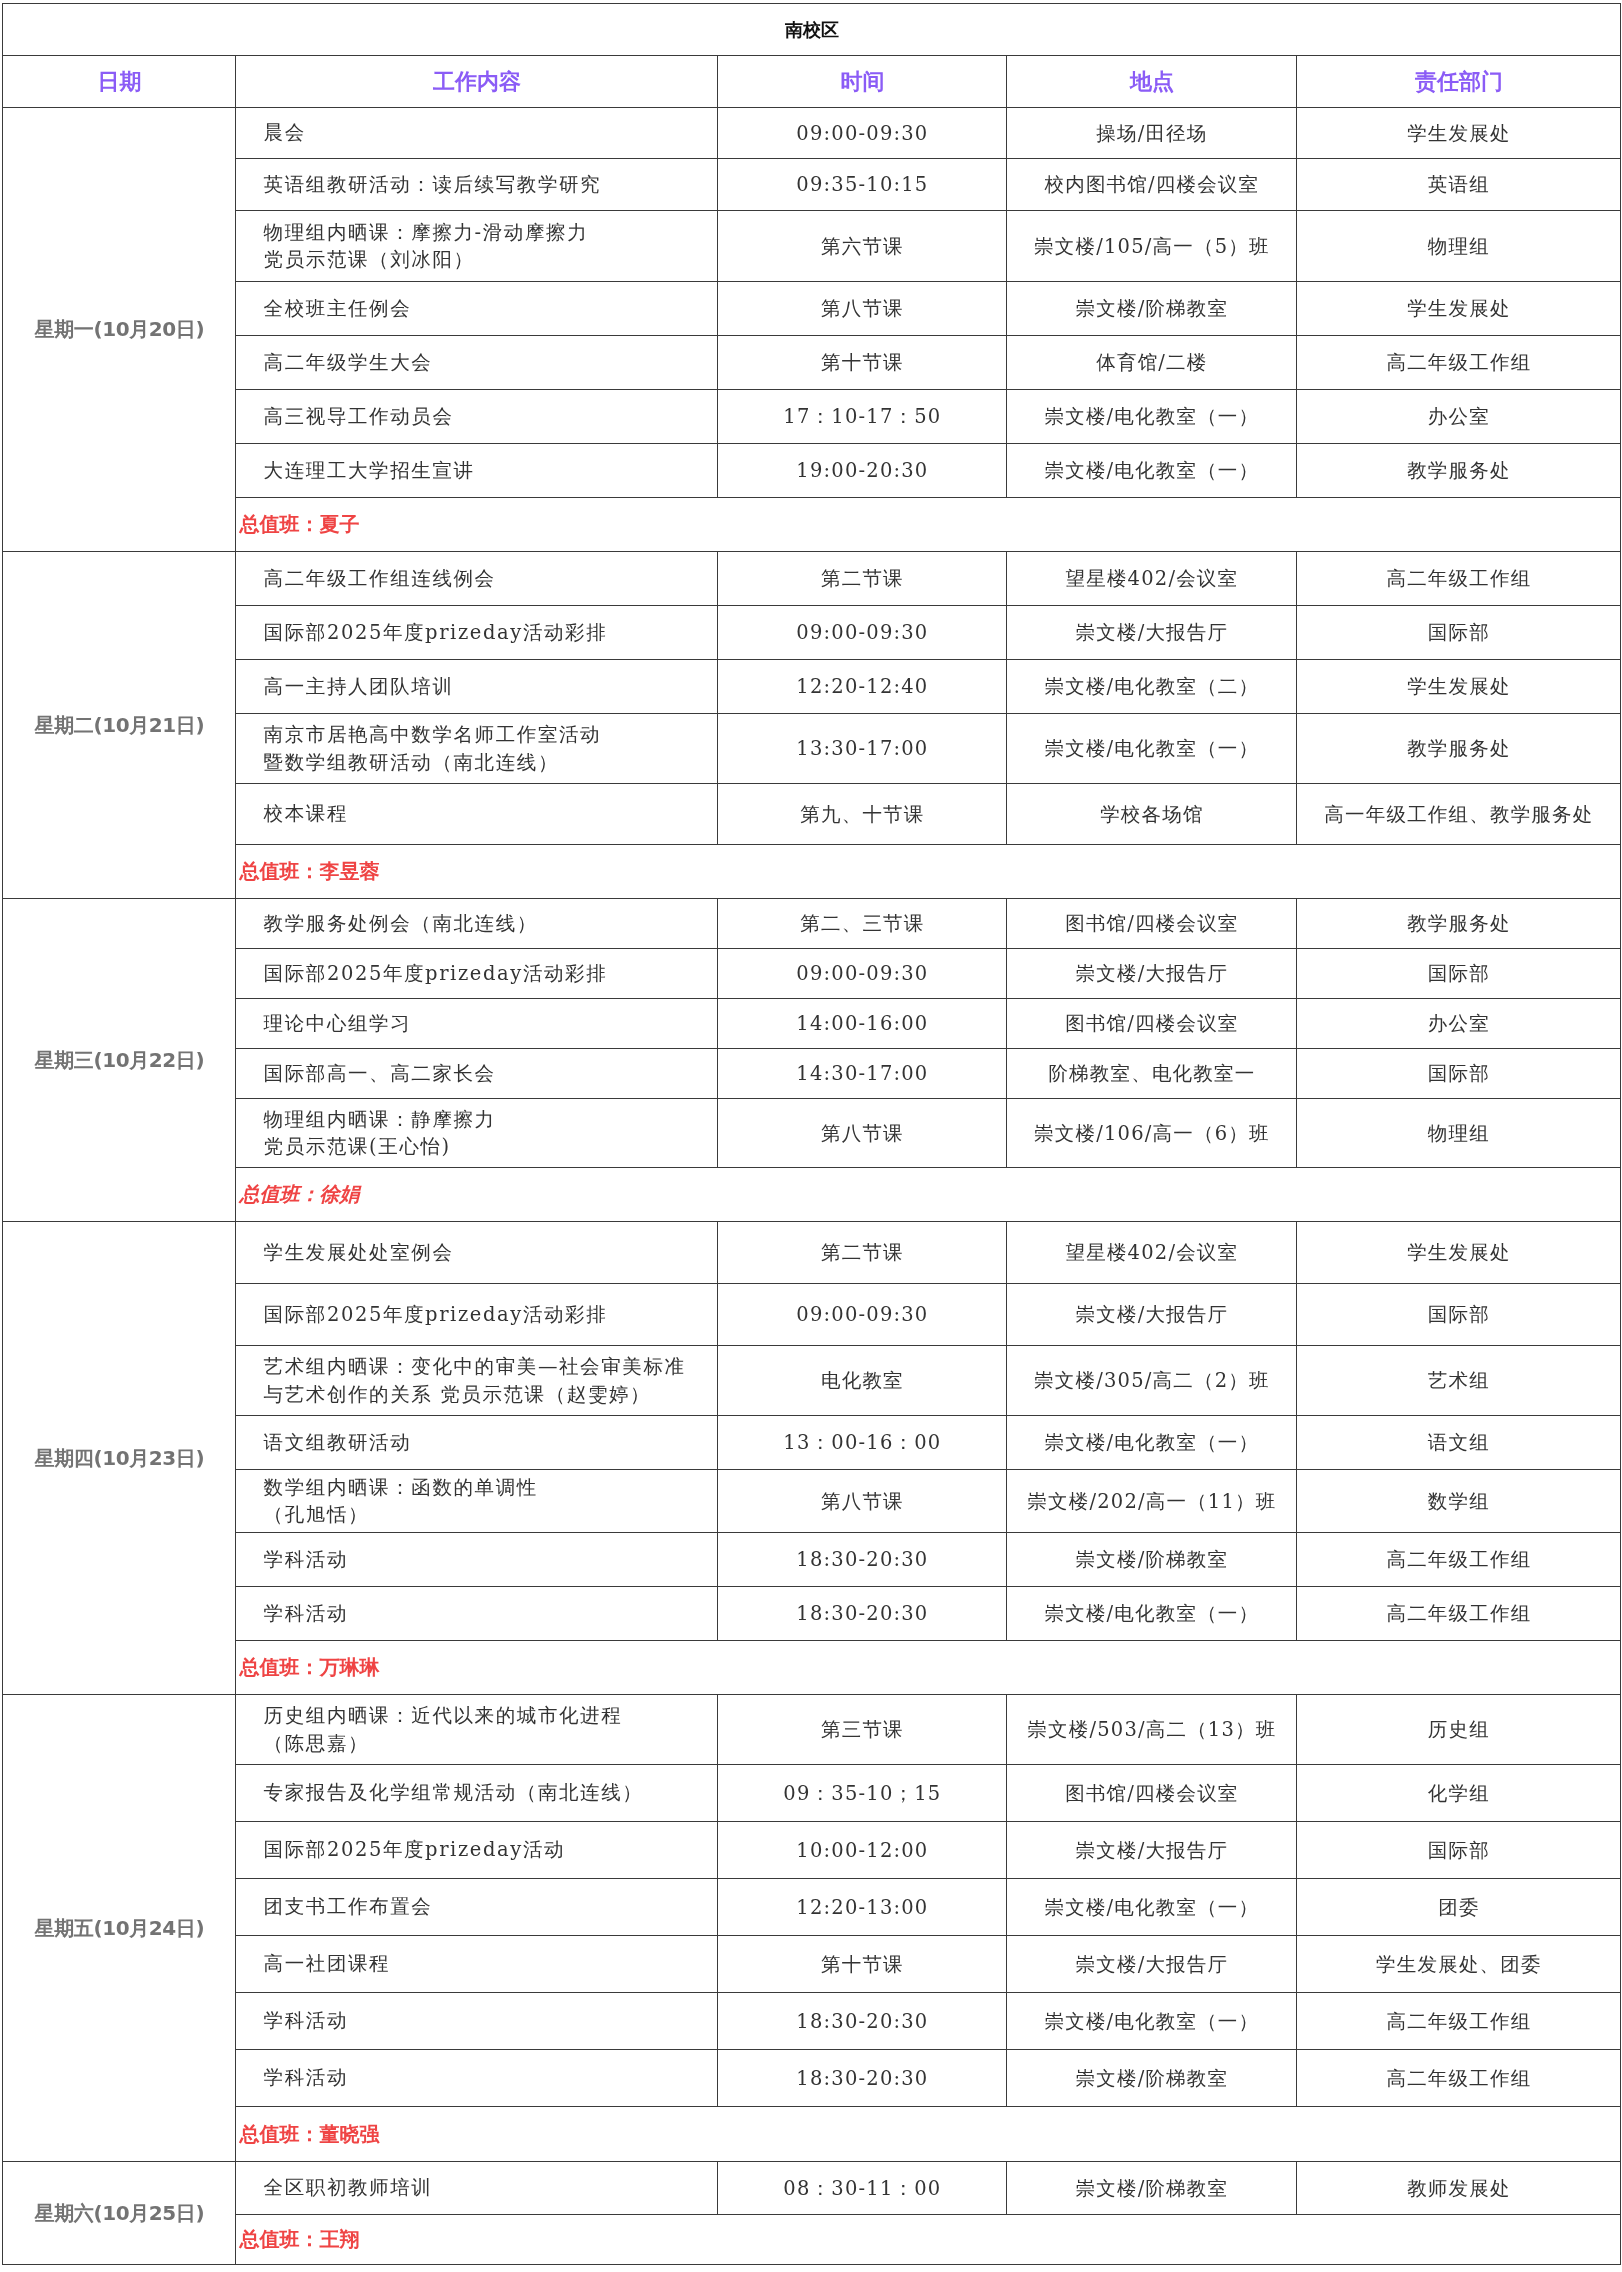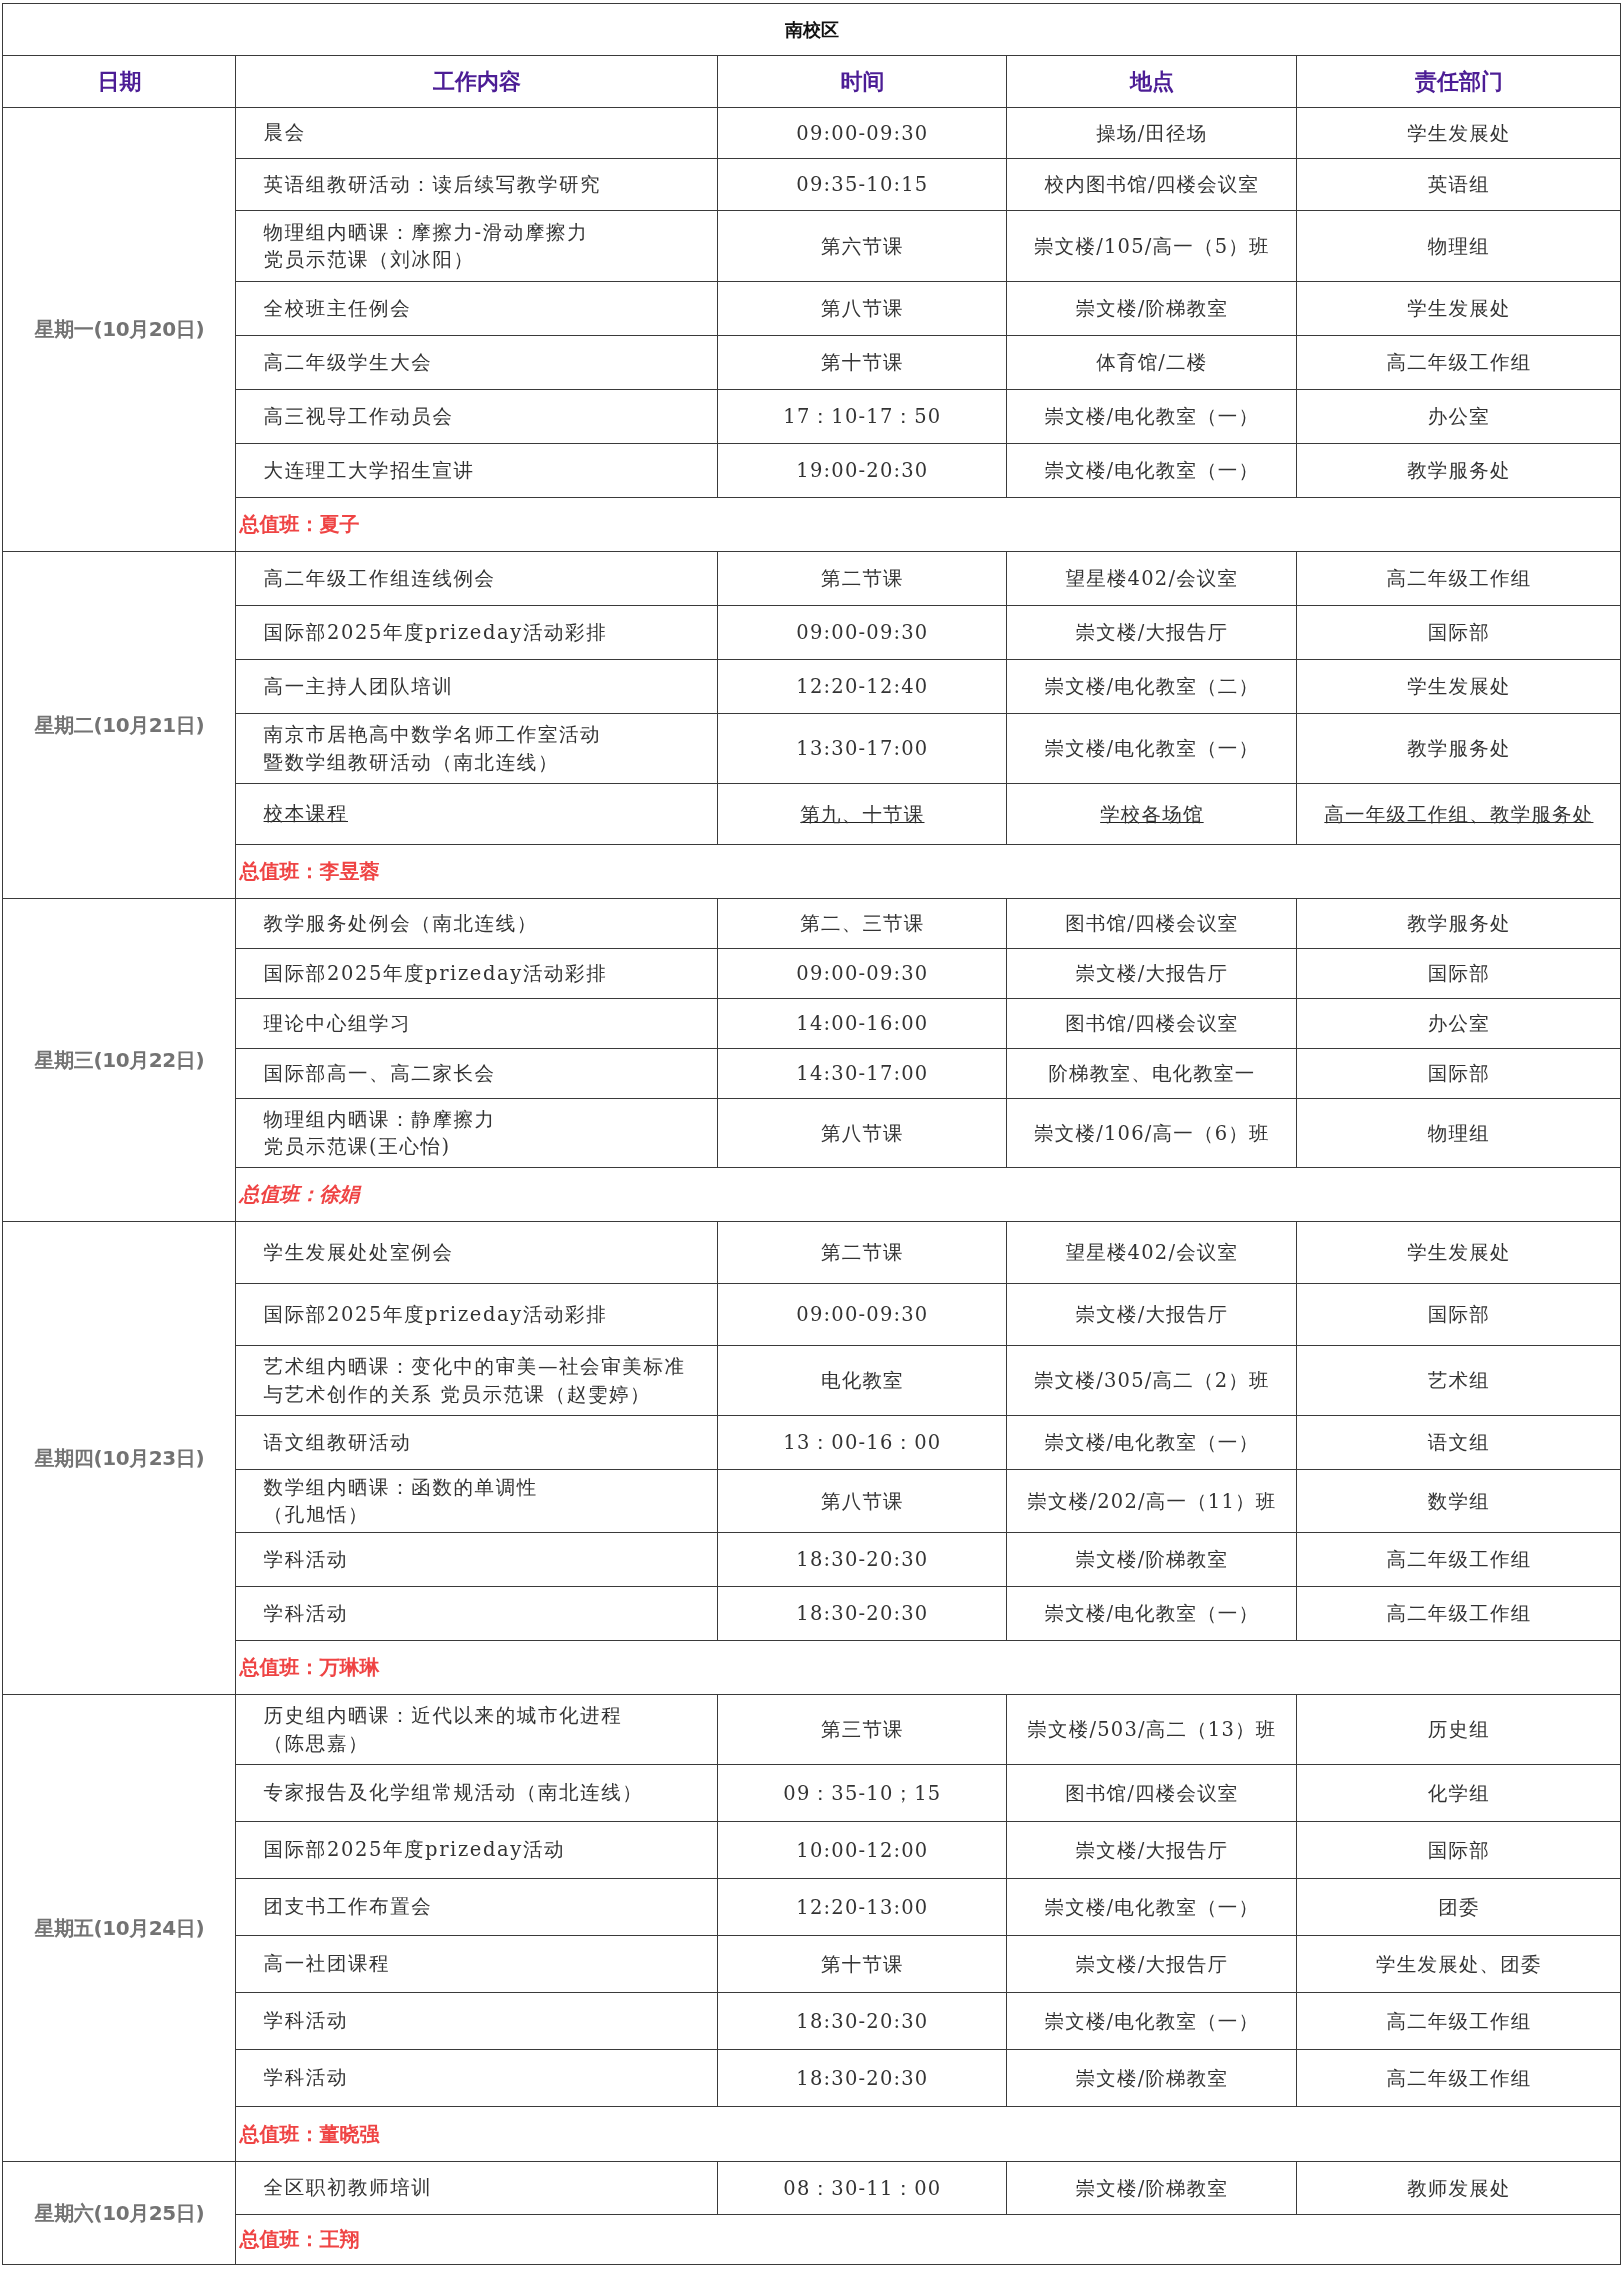--- a/index.html
+++ b/index.html
@@ -4,21 +4,21 @@
 <style>
   html, body { margin: 0; padding: 0; background: #ffffff; }
   body { width: 1622px; height: 2273px; position: relative; overflow: hidden;
          font-family: "DejaVu Serif", "Liberation Serif", serif; color: #222; }
   table.sched { position: absolute; left: 2.4px; top: 3.2px; width: 1617px;
                 border-collapse: collapse; table-layout: fixed; }
   table.sched td, table.sched th { border: 1.6px solid #3a3a3a; padding: 0; }
   .title { height: 51px; text-align: center; font-family: "DejaVu Sans", "Liberation Sans", sans-serif;
            font-weight: bold; font-size: 18px; color: #111; }
   .hdr th { height: 51px; font-family: "DejaVu Sans", "Liberation Sans", sans-serif;
-            font-weight: bold; font-size: 22px; color: #4c1d95; }
+            font-weight: bold; font-size: 22px; color: #8b5cf6; }
   .day { text-align: center; font-family: "DejaVu Sans", "Liberation Sans", sans-serif;
          font-weight: bold; font-size: 20px; color: #737373; letter-spacing: -0.4px; }
   .content { text-align: left; padding-left: 3.2px !important; font-size: 19.5px; line-height: 27.6px;
              letter-spacing: 1.6px; color: #333; }
   .center { text-align: center; font-size: 19.5px; color: #333; letter-spacing: 1.2px; }
   .duty { text-align: left; padding-left: 3.2px !important; font-family: "DejaVu Sans", "Liberation Sans", sans-serif;
           font-weight: bold; font-size: 20px; color: #ef4444; }
   .content span { white-space: pre-line; display: block; margin-left: 24px; }
 </style>
 </head>
@@ -133,21 +133,21 @@
       </tr>
       <tr style="height: 70px;">
         <td class="content">
           <span>南京市居艳高中数学名师工作室活动
 暨数学组教研活动（南北连线）</span>
         </td>
         <td class="center">13:30-17:00</td>
         <td class="center">崇文楼/电化教室（一）</td>
         <td class="center">教学服务处</td>
       </tr>
-      <tr style="height: 61px; text-decoration: underline;">
+      <tr style="height: 61px;">
         <td class="content">
           <span>校本课程</span>
         </td>
         <td class="center">第九、十节课</td>
         <td class="center">学校各场馆</td>
         <td class="center">高一年级工作组、教学服务处</td>
       </tr>
       <tr style="height: 54px;">
         <td colspan="4" class="duty">总值班：李昱蓉</td>
       </tr>

